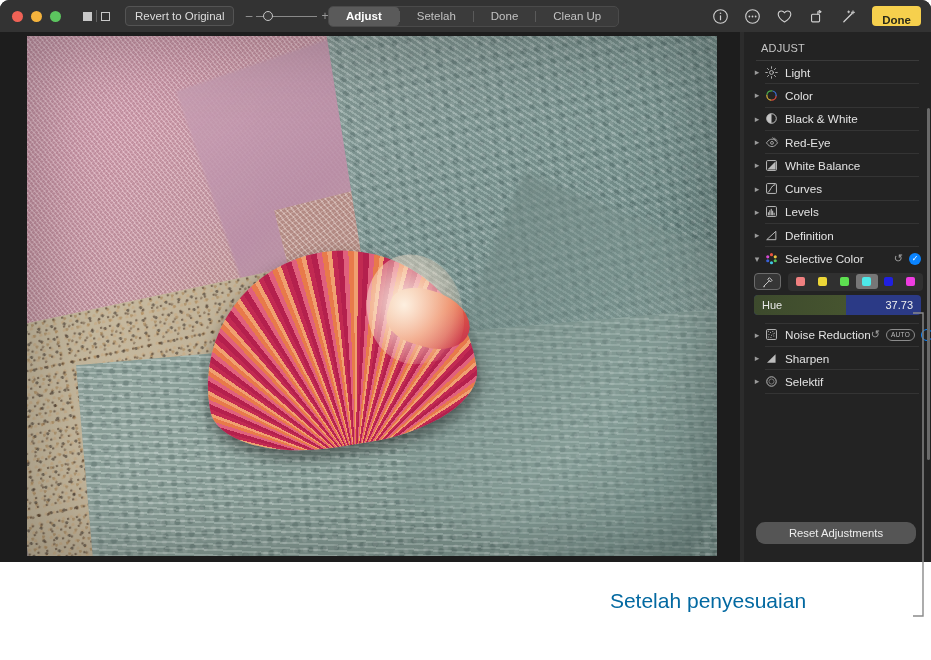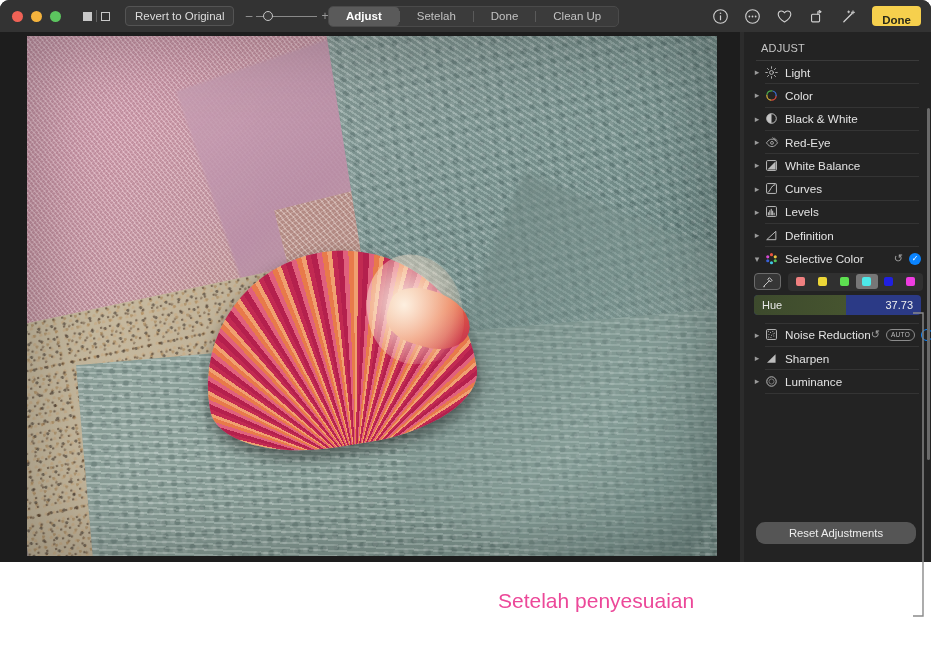--- a/index.html
+++ b/index.html
@@ -259,21 +259,21 @@
   }
   .sb-scroll {
     position: absolute; right: 1.5px; top: 76px; width: 3px; height: 352px;
     background: #6a6a6a; border-radius: 2px;
   }
 
   
   .callout { position: absolute; left: 0; top: 0; width: 931px; height: 660px; pointer-events: none; }
   .caption {
     position: absolute; right: 13px; top: 586px; width: 420px;
-    text-align: left; color: #ec4899; font-size: 21px; line-height: 29px;
+    text-align: center; color: #0369a1; font-size: 21px; line-height: 29px;
   }
 </style>
 </head>
 <body>
 
 <div class="window">
 
   <div class="toolbar">
 
     <div class="traffic">
@@ -562,21 +562,21 @@
     <div class="row-sep"></div>
 
     <div class="row">
       <span class="chev">▸</span>
       <span class="row-icon">
         <svg width="15" height="15" viewBox="0 0 20 20">
           <circle cx="10" cy="10" r="6.3" fill="none" stroke="#bdbdbd" stroke-width="1.3"></circle>
           <circle cx="10" cy="10" r="3.4" fill="none" stroke="#8d8d8d" stroke-width="1"></circle>
         </svg>
       </span>
-      <span class="row-label">Luminance</span>
+      <span class="row-label">Selektif</span>
     </div>
     <div class="row-sep"></div>
 
     <div class="sb-scroll"></div>
 
     <div class="reset-adj">Reset Adjustments</div>
   </div>
 </div>
 
 <svg class="callout">

